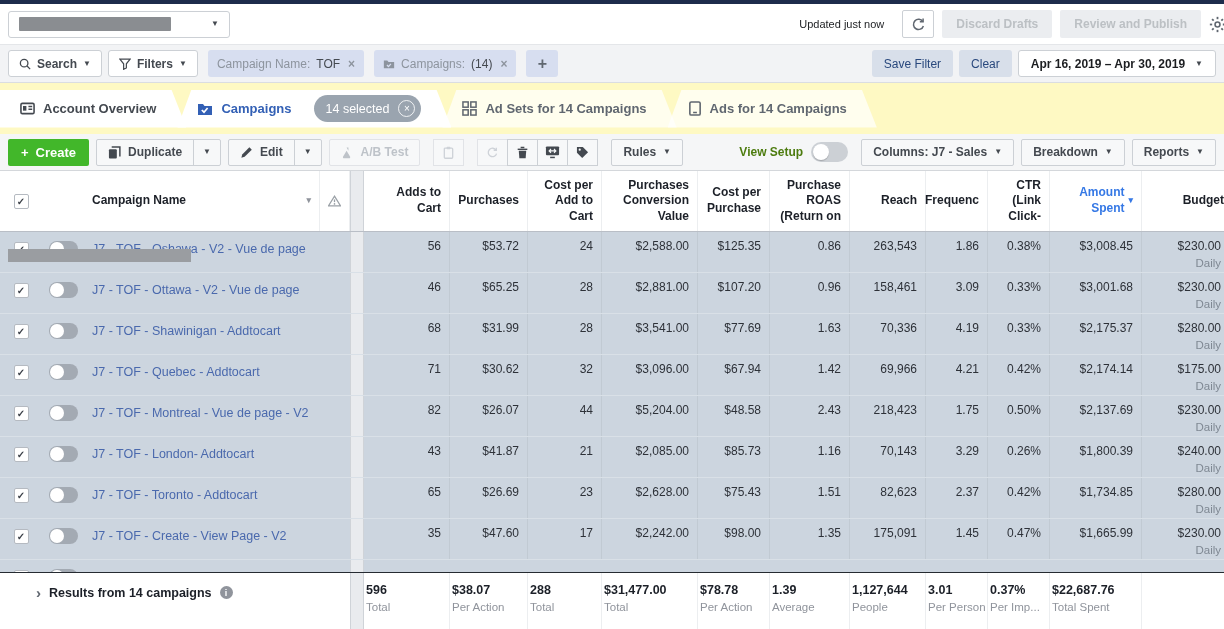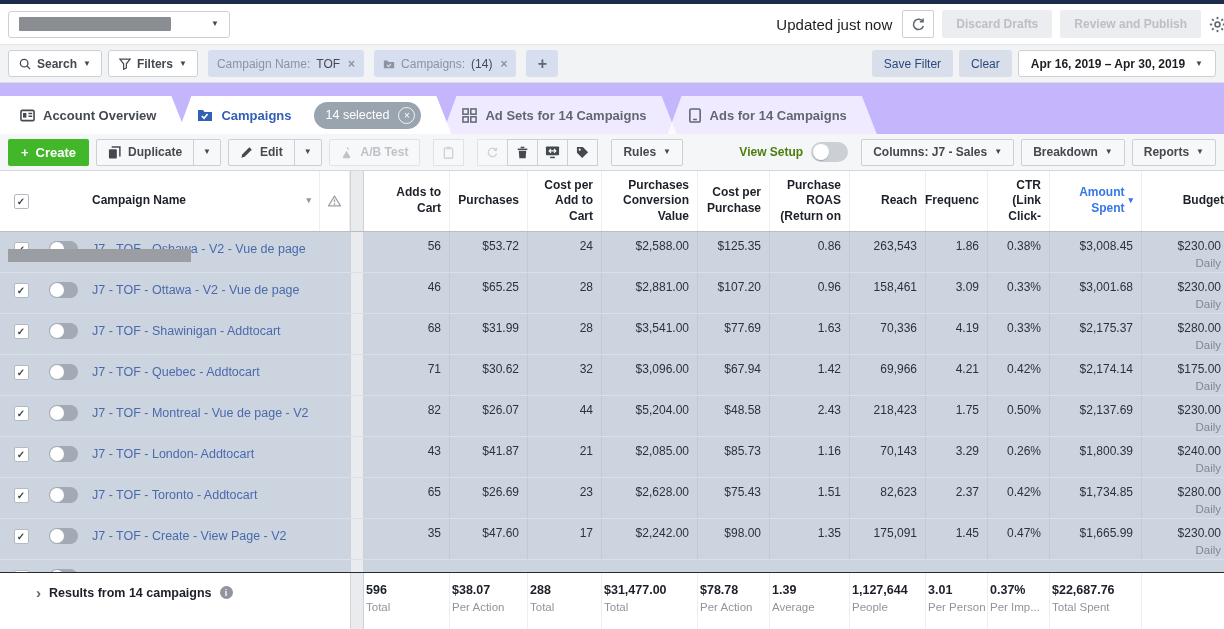--- a/index.html
+++ b/index.html
@@ -5,37 +5,37 @@
   *{box-sizing:border-box;margin:0;padding:0}
   html,body{width:1224px;height:629px;overflow:hidden}
   body{font-family:"Liberation Sans",sans-serif;background:#e9ebee;position:relative;color:#1c1e21}
   .topstrip{height:4px;background:#1d2c4c}
   
   .bar1{height:41px;background:#fff;display:flex;align-items:center;justify-content:space-between;padding:0 0 0 8px;border-bottom:1px solid #e4e6e9}
   .acct{width:222px;height:27px;border:1px solid #ccd0d5;border-radius:3px;background:#fff;display:flex;align-items:center;justify-content:space-between;padding:0 10px;cursor:pointer}
   .redact{width:152px;height:14px;background:#8a8d91;border-radius:1px}
   .caret{font-size:8px;color:#444950;line-height:1}
   .bar1r{display:flex;align-items:center;gap:8px}
-  .updated{font-size:15px;color:#1c1e21;margin-right:2px}
+  .updated{font-size:11px;color:#1c1e21;margin-right:10px}
   .iconbtn{width:32px;height:28px;border:1px solid #ccd0d5;background:#fff;border-radius:2px;color:#606770;display:flex;align-items:center;justify-content:center;cursor:pointer}
   .btn{height:28px;padding:0 14px;font-weight:bold;font-size:12px;border-radius:2px;border:none;cursor:pointer;font-family:inherit}
   .btn.disabled{background:#ebedf0;color:#bcc0c4}
   .gearwrap{color:#606770;width:22px;margin-right:-7px;display:flex;align-items:center}
   
   .filterbar{height:38px;background:#f2f3f5;border-bottom:1px solid #dadde1;display:flex;align-items:center;justify-content:space-between;padding:0 8px}
   .fgrp{display:flex;align-items:center;gap:6px}
   .wbtn{height:27px;background:#fff;border:1px solid #ccd0d5;border-radius:3px;font-size:12px;font-weight:bold;color:#444950;display:flex;align-items:center;gap:6px;padding:0 10px;cursor:pointer}
   .chip{height:27px;background:#d7def0;border-radius:3px;display:flex;align-items:center;gap:6px;padding:0 9px;font-size:12px;color:#8d949e;cursor:pointer;margin-left:4px}
   .chip .val{color:#444950}
   .chip .x{color:#8d949e;font-size:12px;font-weight:bold;margin-left:2px}
   .chip.add{width:32px;justify-content:center;color:#606770;font-weight:bold;font-size:16px}
   .bluebtn{height:27px;background:#d8dfea;color:#29487d;font-weight:normal;font-size:12px;border:none;border-radius:3px;padding:0 12px;cursor:pointer;font-family:inherit}
   .datebtn{height:27px;background:#fff;border:1px solid #ccd0d5;border-radius:3px;font-size:12px;font-weight:bold;color:#1c1e21;display:flex;align-items:center;gap:10px;padding:0 12px;cursor:pointer}
   
-  .tabsrow{height:51px;background:#c4b5fd;display:flex;align-items:flex-end}
+  .tabsrow{height:51px;background:#fef9c3;display:flex;align-items:center}
   .tab{height:38px;display:flex;align-items:center;gap:8px;padding:0 30px 0 20px;font-size:13px;font-weight:bold;color:#606770;background:rgba(255,255,255,.72);clip-path:polygon(14px 0,calc(100% - 15px) 0,100% 100%,0 100%);cursor:pointer;white-space:nowrap}
   .tab.first{clip-path:polygon(0 0,calc(100% - 15px) 0,100% 100%,0 100%);background:#fff;color:#444950}
   .tab+.tab{margin-left:-9px}
   .tab.active{background:#fff;color:#3360b5}
   .ticon{display:flex;align-items:center}
   .pill{background:#9aa4af;color:#fff;border-radius:14px;height:27px;display:flex;align-items:center;gap:9px;padding:0 6px 0 12px;font-size:12.5px;font-weight:normal;margin-left:14px}
   .cx{width:17px;height:17px;border:1.5px solid rgba(255,255,255,.85);border-radius:50%;display:flex;align-items:center;justify-content:center;font-size:10px;cursor:pointer}
   
   .toolbar{height:37px;background:#f5f6f7;border-bottom:1px solid #d4d7db;display:flex;align-items:center;justify-content:space-between;padding:0 8px}
   .tl,.tr{display:flex;align-items:center;gap:7px}

